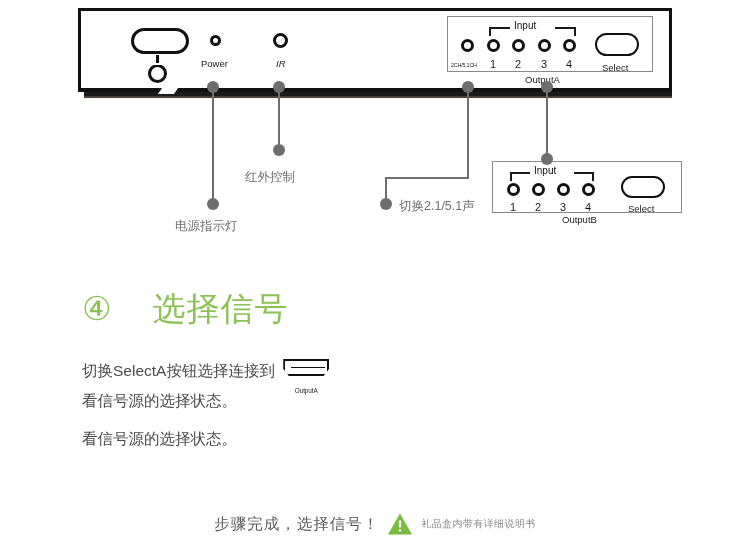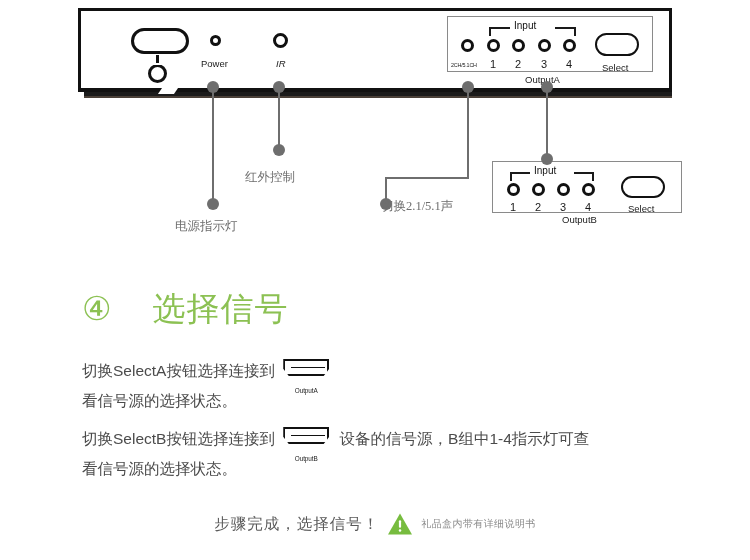--- a/index.html
+++ b/index.html
@@ -257,21 +257,21 @@
     <div class="cl-dot" style="left:273px;top:144px;"></div>
     <div class="cl-text" style="left:245px;top:169px;">红外控制</div>
   </div>
 
   <div>
     <div class="cl-dot" style="left:462px;top:81px;"></div>
     <div class="cl-line cl-v" style="left:466.8px;top:87px;height:92px;"></div>
     <div class="cl-line cl-h" style="left:385px;top:177px;width:84px;"></div>
     <div class="cl-line cl-v" style="left:385px;top:177px;height:25px;"></div>
     <div class="cl-dot" style="left:380px;top:198px;"></div>
-    <div class="cl-text" style="left:381px;top:198px;font-family:Liberation Serif, serif;">切换2.1/5.1声</div>
+    <div class="cl-text" style="left:399px;top:198px;">切换2.1/5.1声</div>
   </div>
 
   <div>
     <div class="cl-dot" style="left:541px;top:81px;"></div>
     <div class="cl-line cl-v" style="left:545.8px;top:87px;height:72px;"></div>
     <div class="cl-dot" style="left:541px;top:153px;"></div>
   </div>
 
   <div class="sec-head">
     <span class="sec-num">④</span>
@@ -285,30 +285,20 @@
         <span class="hdmi">
           <span class="hdmi-slot"></span>
         </span>
         <span class="hdmi-cap">OutputA</span>
       </span>
     </span>
     <span class="ln">看信号源的选择状态。</span>
   </div>
 
   <div class="para p2">
-    <span class="ln">
-      <span>切换SelectB按钮选择连接到</span>
-      <span class="hdmi-wrap">
-        <span class="hdmi">
-          <span class="hdmi-slot"></span>
-        </span>
-        <span class="hdmi-cap">OutputB</span>
-      </span>
-      <span>设备的信号源，B组中1-4指示灯可查</span>
-    </span>
     <span class="ln">看信号源的选择状态。</span>
   </div>
 
   <div class="footer">
     <span class="footer-main">步骤完成，选择信号！</span>
     <span class="warn-tri">
       <svg width="26" height="24" viewBox="0 0 26 24" xmlns="http://www.w3.org/2000/svg">
         <path d="M13 1.6 L25 22.4 L1 22.4 Z" fill="#77bc3f"></path>
         <rect x="11.9" y="8.2" width="2.2" height="7.6" rx="1.1" fill="#ffffff"></rect>
         <circle cx="13" cy="18.4" r="1.25" fill="#ffffff"></circle>

